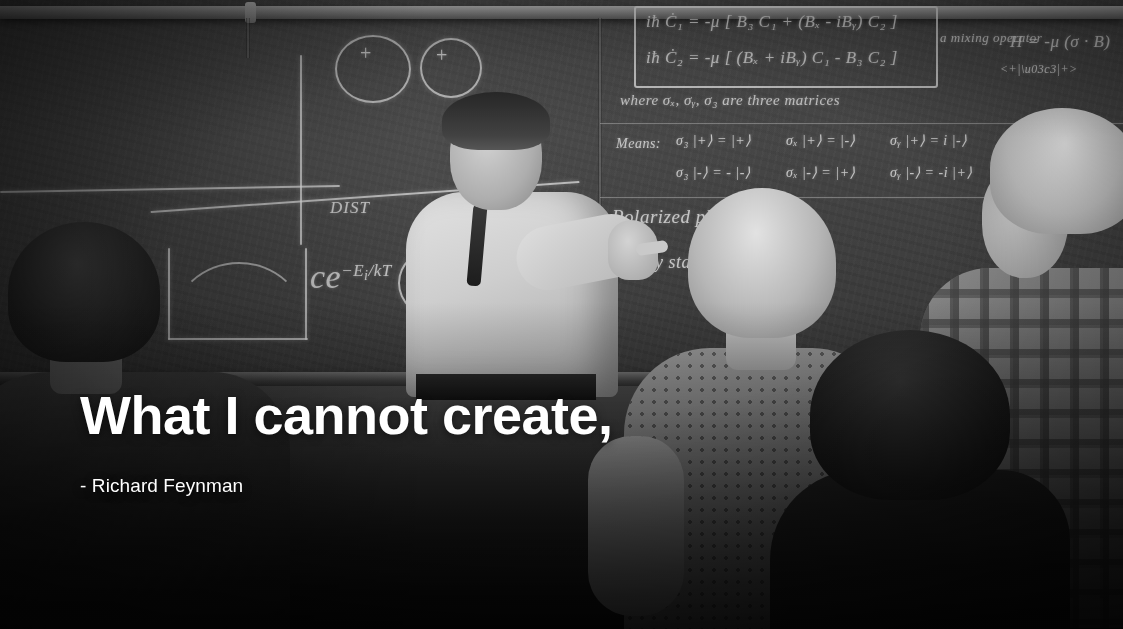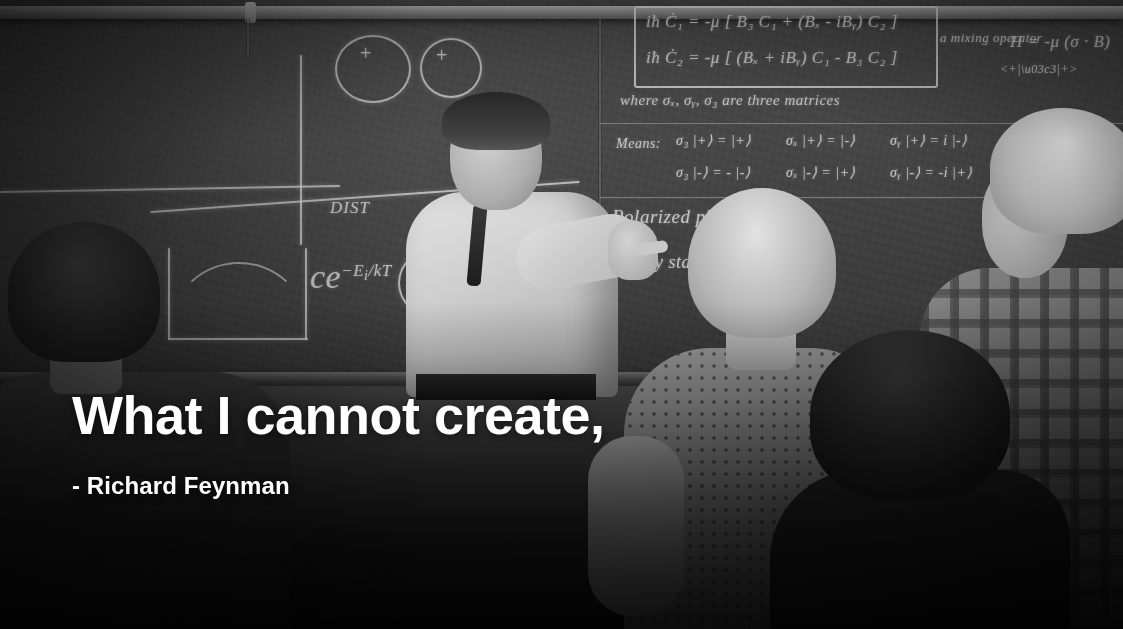--- a/index.html
+++ b/index.html
@@ -145,29 +145,29 @@
 
   
   .vignette{position:absolute;inset:0;
     background:
       radial-gradient(ellipse 85% 70% at 50% 38%, rgba(0,0,0,0) 40%, rgba(0,0,0,.55) 100%),
       linear-gradient(180deg, rgba(0,0,0,.18) 0%, rgba(0,0,0,0) 22%, rgba(0,0,0,0) 48%, rgba(0,0,0,.55) 82%, rgba(0,0,0,.78) 100%),
       linear-gradient(90deg, rgba(0,0,0,.45) 0%, rgba(0,0,0,0) 38%);
   }
 
   
-  .quote-block{position:absolute;left:72px;top:382px;width:760px;}
+  .quote-block{position:absolute;left:80px;top:382px;width:760px;}
   .quote-line{
     color:#fff;font-weight:bold;font-size:54px;line-height:66px;
     letter-spacing:-.5px;
     text-shadow:0 2px 10px rgba(0,0,0,.55);
   }
   .attribution{
     margin-top:22px;
-    color:#fff;font-weight:bold;font-size:24px;line-height:32px;
+    color:#fff;font-weight:normal;font-size:19px;line-height:32px;
     letter-spacing:.1px;
     text-shadow:0 2px 8px rgba(0,0,0,.6);
   }
 </style>
 </head>
 <body>
 
 <div class="stage">
 
   <div class="photo">

